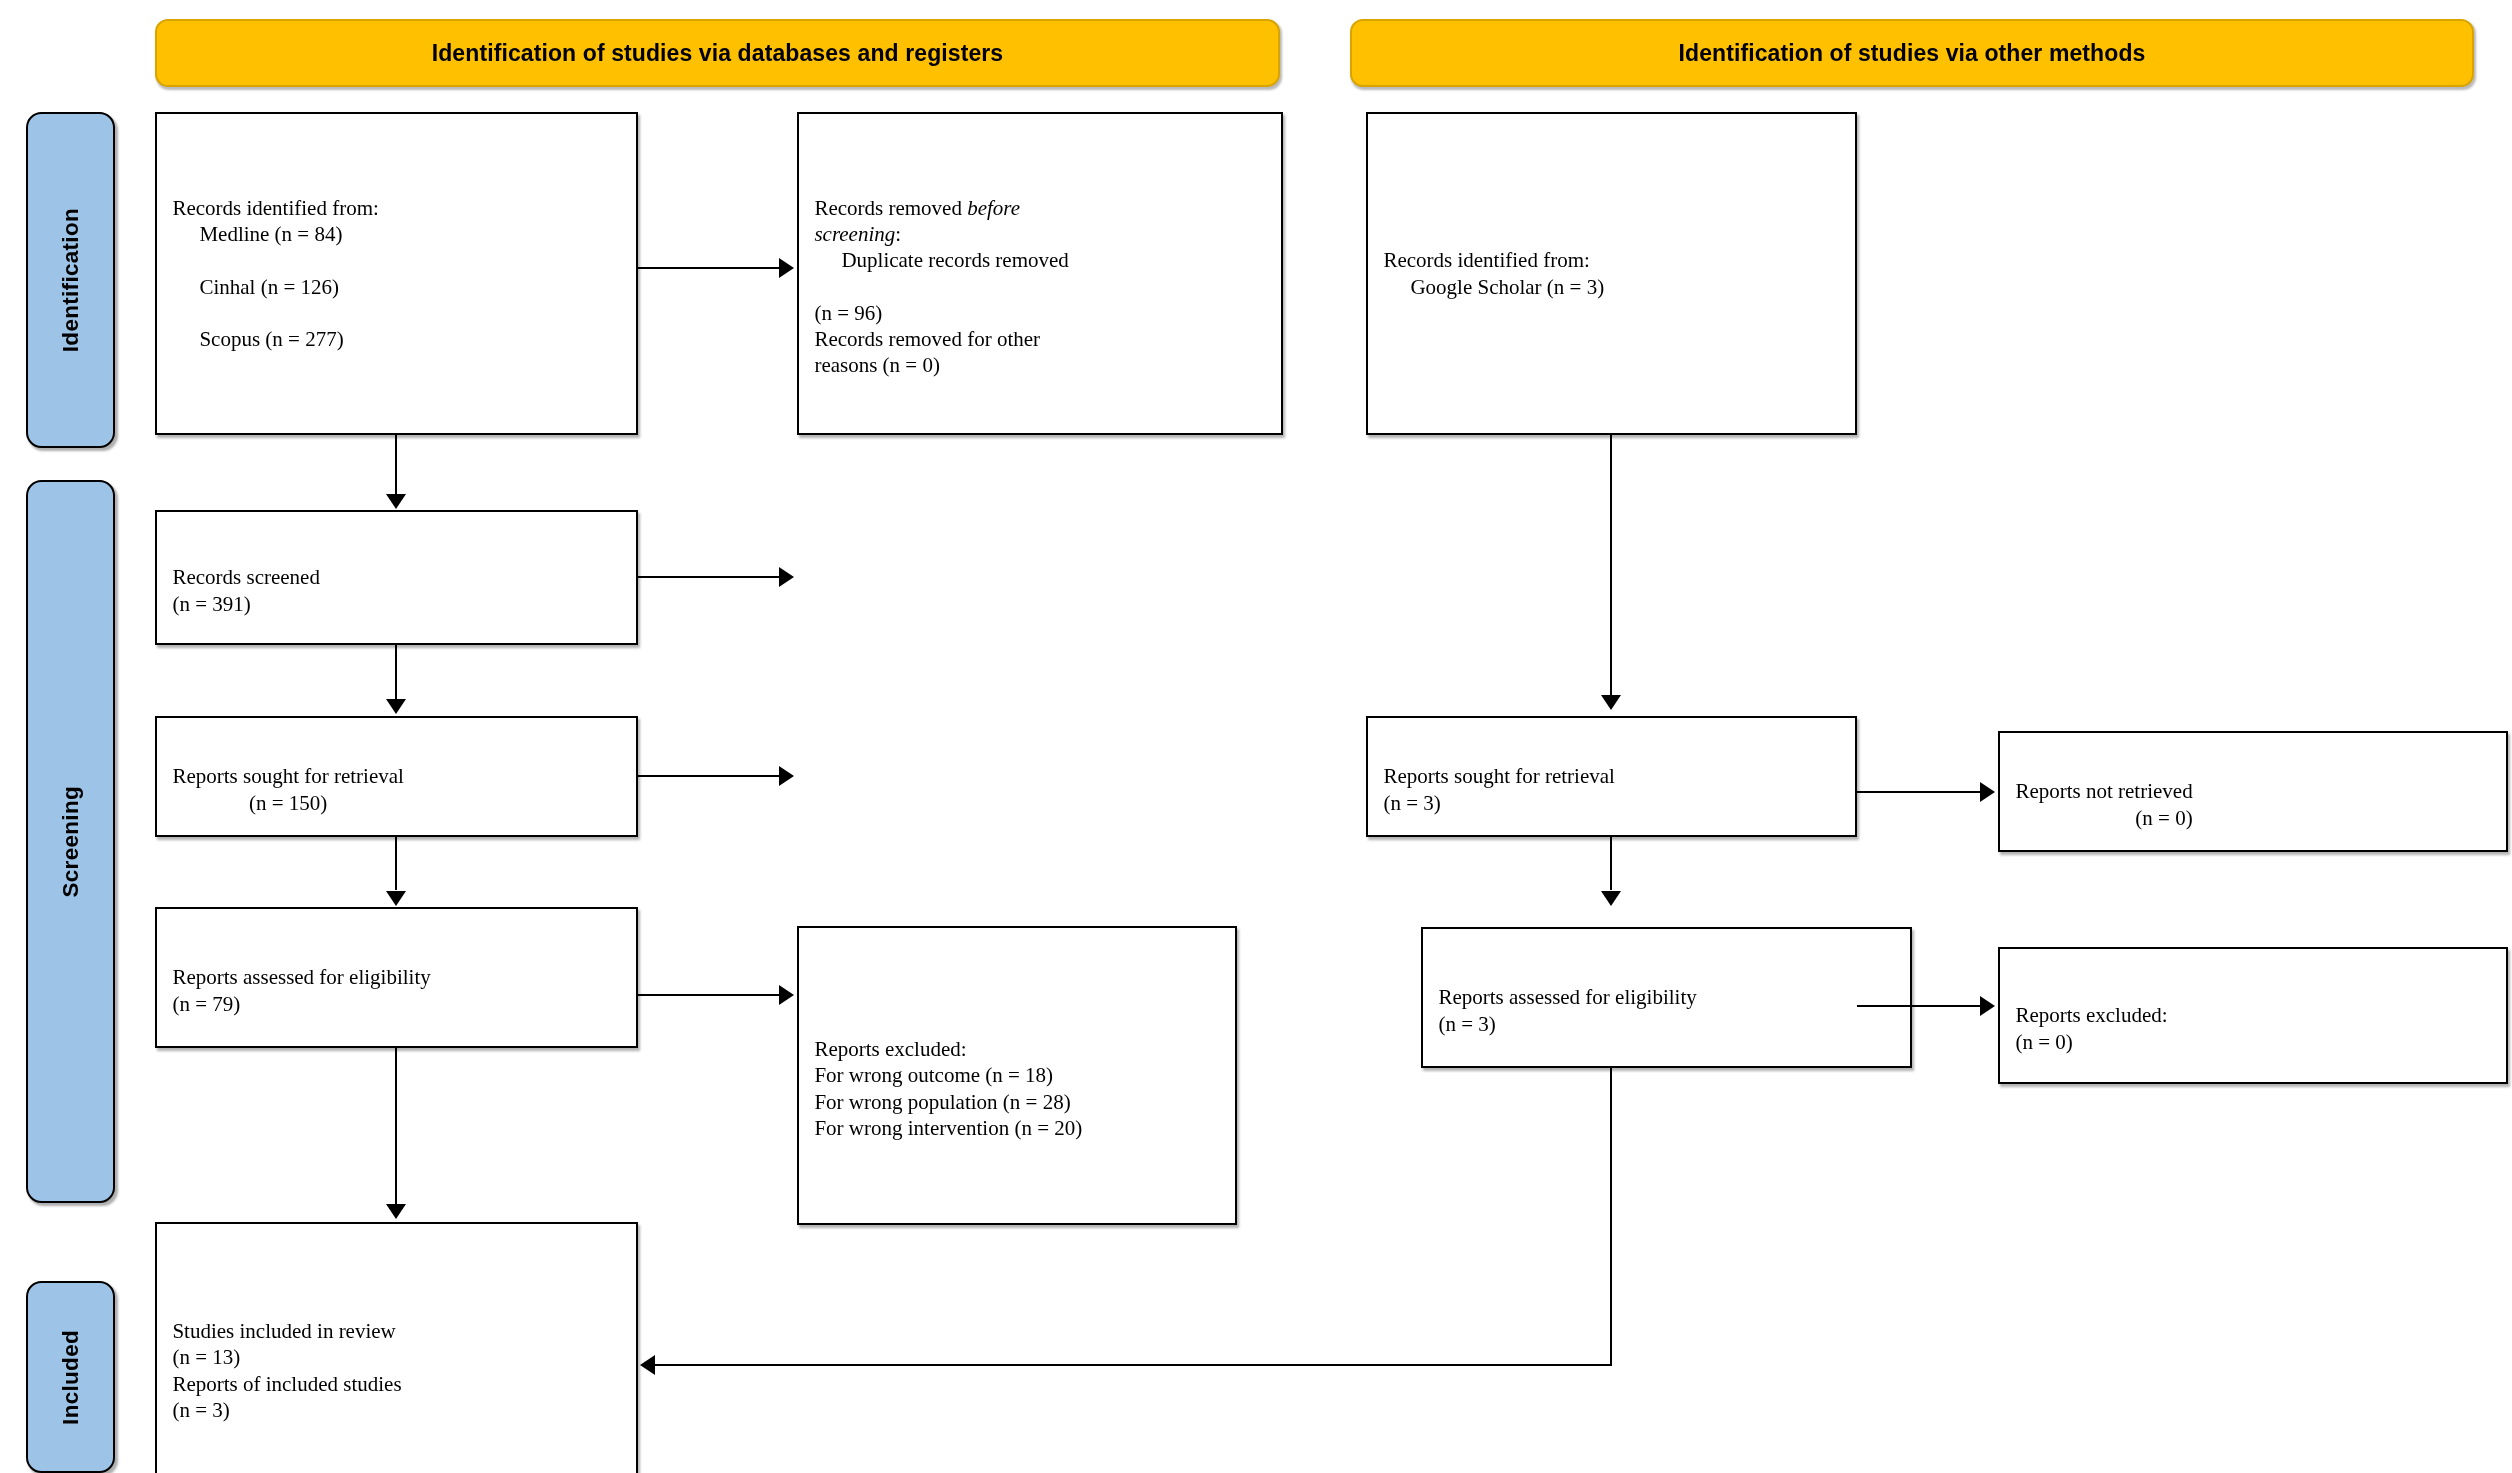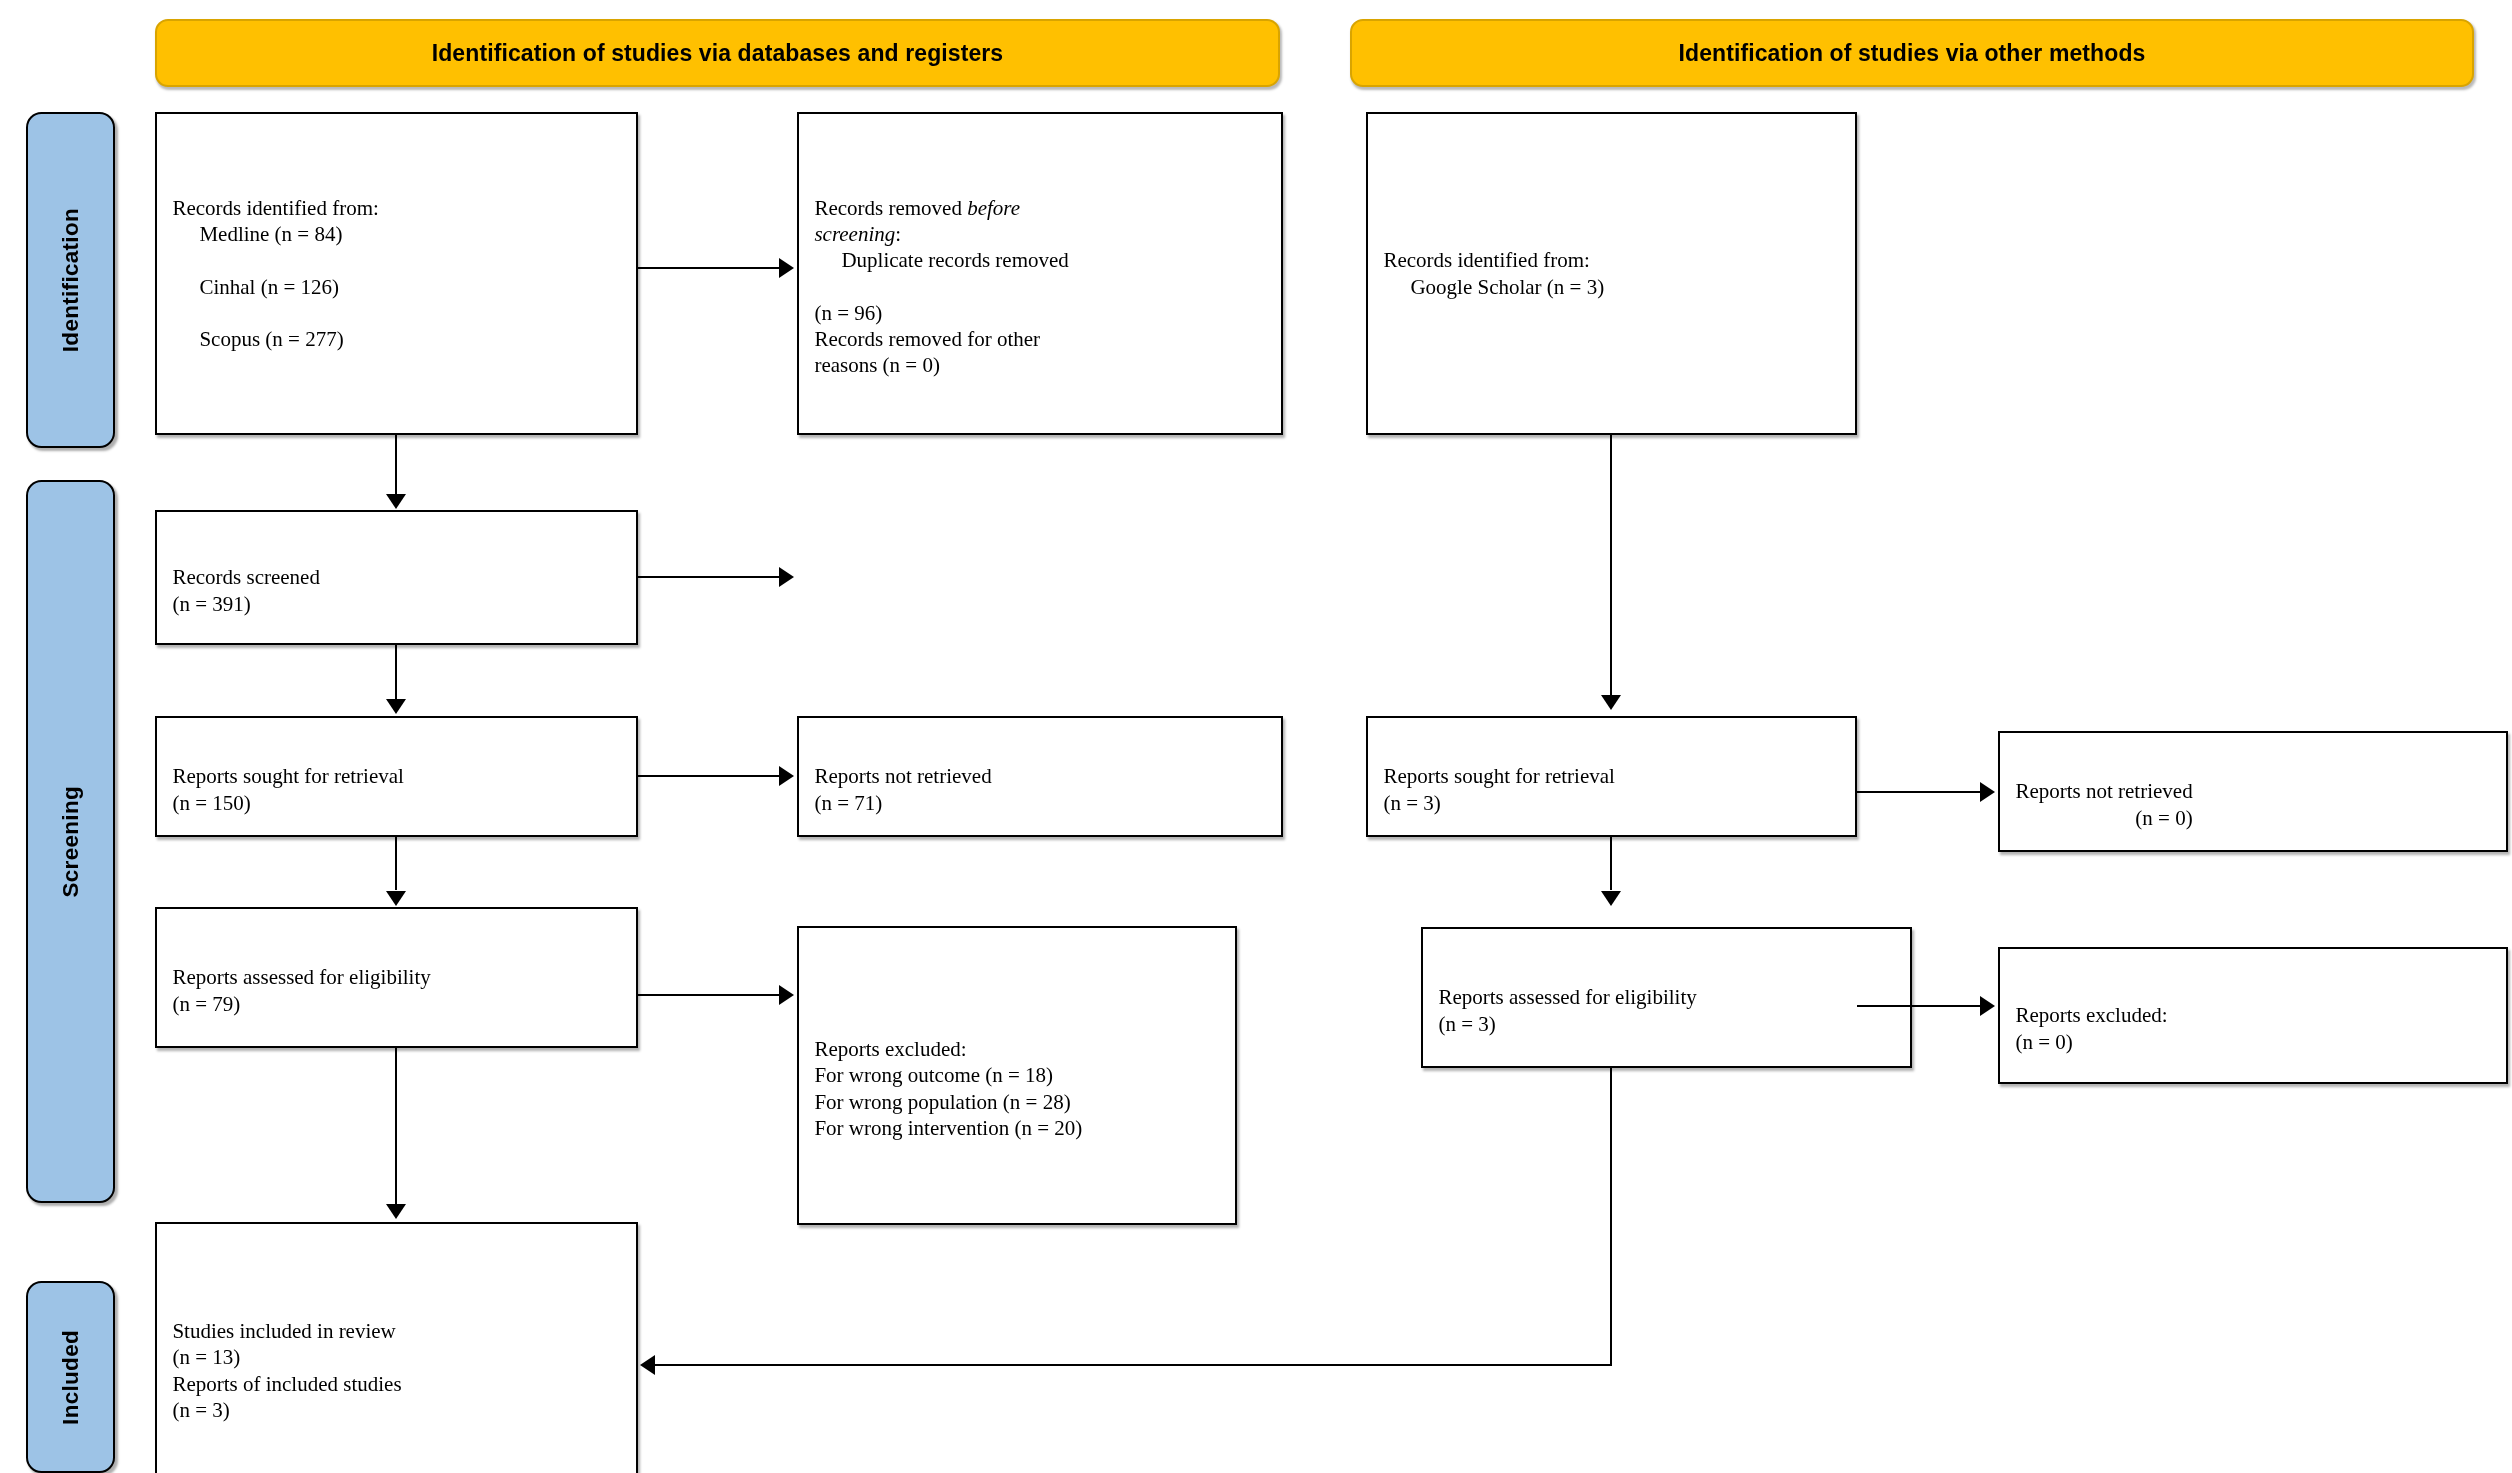--- a/index.html
+++ b/index.html
@@ -94,33 +94,27 @@
     </div>
   </div>
 
 
   <div class="ln hline" style="left:638px;top:576px;width:142px;"></div>
   <div class="arw arw-right" style="left:779px;top:567px;"></div>
 
   <div class="ln vline" style="left:395px;top:645px;height:54px;"></div>
   <div class="arw arw-down" style="left:386px;top:699px;"></div>
 
-  <div class="box" style="left:155px;top:716px;width:483px;height:121px;">
+  <div class="box" style="left:155px;top:716px;width:483px;height:121px;text-align:center;">
     <div class="txt">
       <span>Reports sought for retrieval</span>
       <span>(n = 150)</span>
     </div>
   </div>
 
-  <div class="box" style="left:797px;top:716px;width:486px;height:121px;">
-    <div class="txt">
-      <span>Reports not retrieved</span>
-      <span>(n = 71)</span>
-    </div>
-  </div>
 
   <div class="ln hline" style="left:638px;top:775px;width:142px;"></div>
   <div class="arw arw-right" style="left:779px;top:766px;"></div>
 
   <div class="ln vline" style="left:395px;top:836px;height:54px;"></div>
   <div class="arw arw-down" style="left:386px;top:891px;"></div>
 
   <div class="box" style="left:155px;top:907px;width:483px;height:141px;">
     <div class="txt">
       <span>Reports assessed for eligibility</span>

